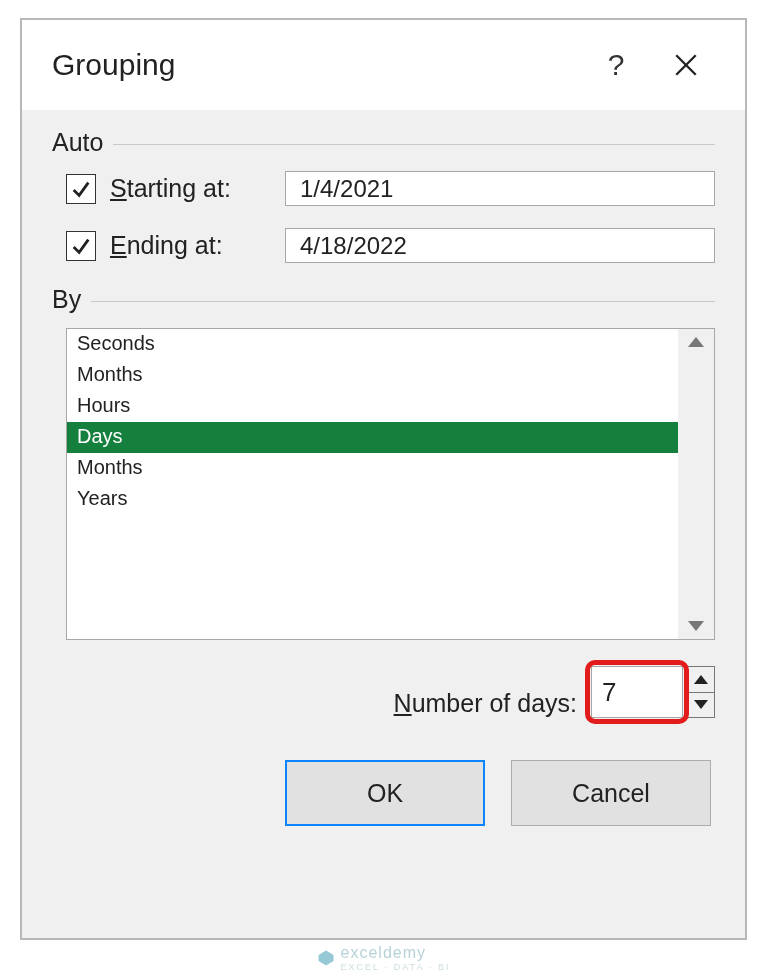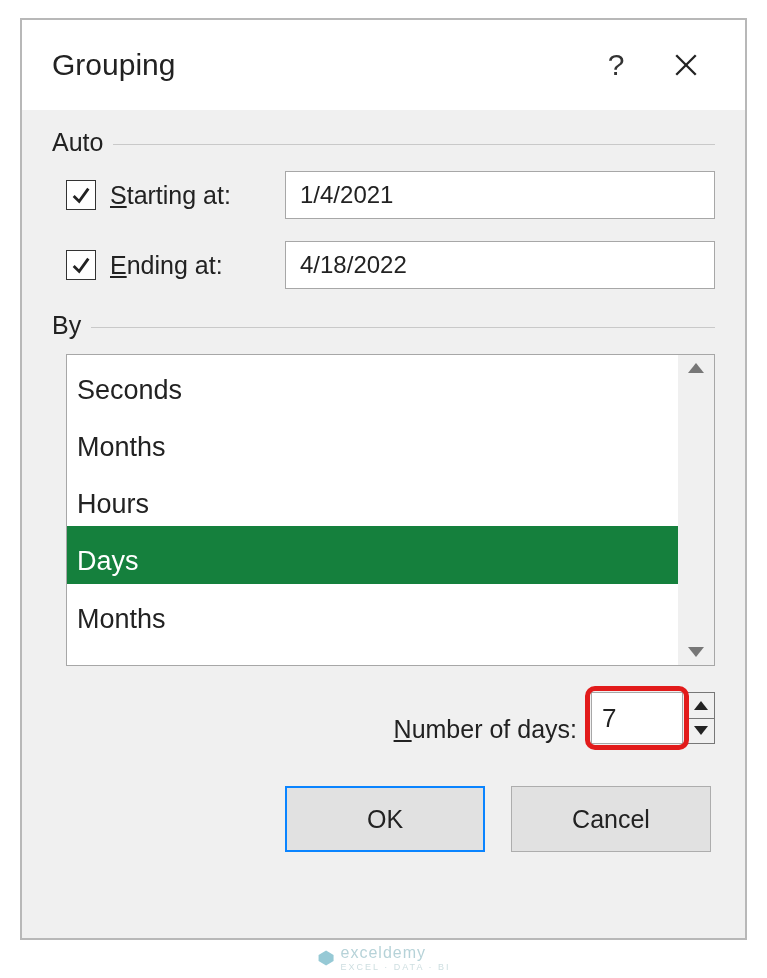--- a/index.html
+++ b/index.html
@@ -82,21 +82,21 @@
   }
   .chk svg { width: 22px; height: 22px; }
   .chk-label {
     width: 175px;
     font-size: 25px;
     text-decoration: none;
   }
   .chk-label .ul { text-decoration: underline; }
   .txt {
     flex: 1;
-    height: 48px;
+    height: 35px;
     background: #ffffff;
     border: 1.5px solid #a7a7a7;
     padding: 0 14px;
     font-size: 24px;
     font-family: inherit;
     color: #222;
     outline: none;
   }
   .by-section { margin-top: 20px; }
   .listbox-wrap {
@@ -105,22 +105,22 @@
     display: flex;
     border: 1.5px solid #a7a7a7;
     background: #ffffff;
     height: 312px;
   }
   .listbox {
     flex: 1;
     overflow: hidden;
   }
   .li {
-    padding: 16px 10px 2px 10px;
-    font-size: 27px;
+    padding: 0 10px 2px 10px;
+    font-size: 20px;
     line-height: 1.45;
     color: #222;
     cursor: default;
   }
   .li.selected {
     background: #15803d;
     color: #ffffff;
   }
   .scrollbar {
     width: 36px;

